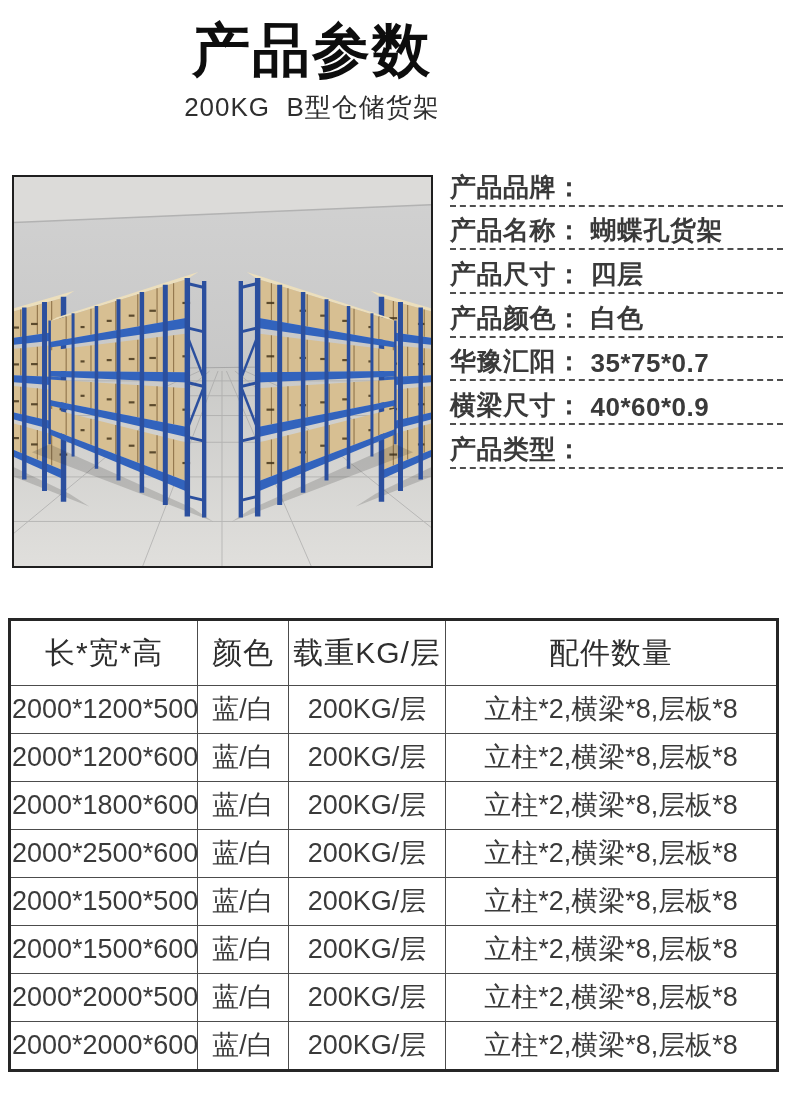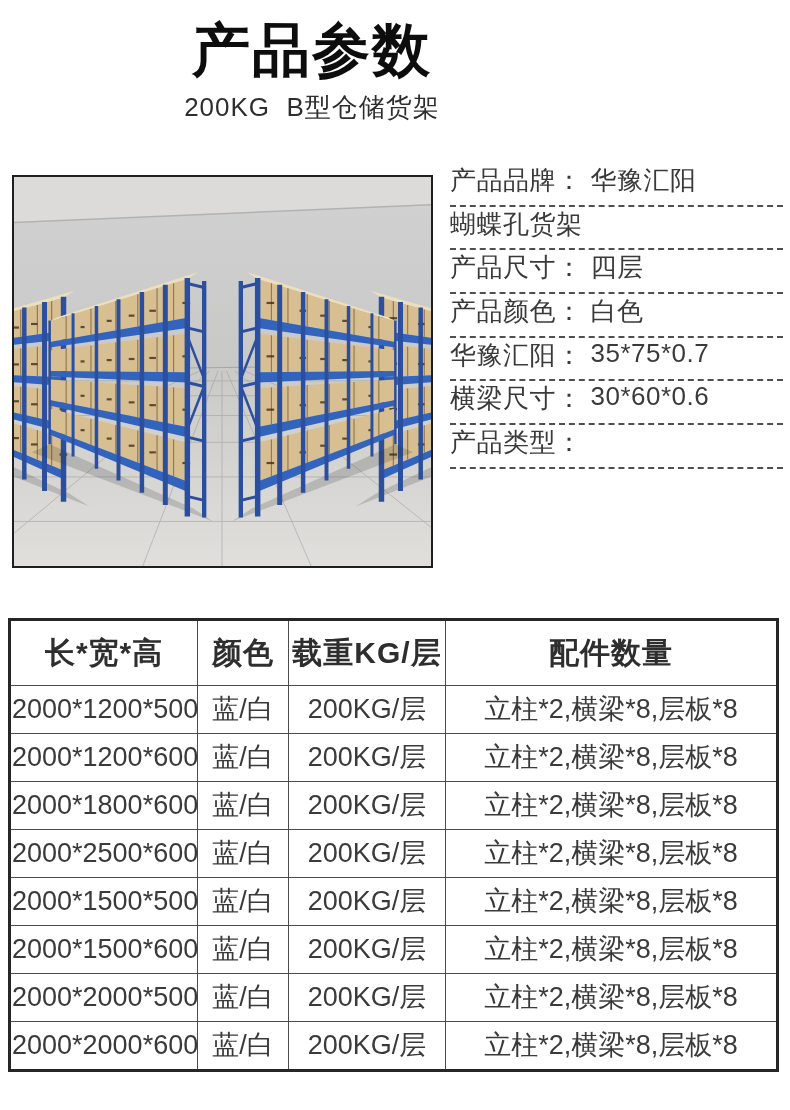--- a/index.html
+++ b/index.html
@@ -17,36 +17,36 @@
   }
   .photo-frame{
     position:absolute;left:12px;top:175px;width:421px;height:393px;
     border:2px solid #1f1f1f;box-sizing:border-box;background:#c9c9c9;overflow:hidden;
   }
   .photo-frame svg{display:block;width:100%;height:100%;}
   .spec-panel{
     position:absolute;left:450px;top:163px;width:333px;
   }
   .spec-row{
-    height:41.7px;display:flex;align-items:flex-start;
+    height:41.7px;display:flex;align-items:flex-end;
     border-bottom:2px dashed #4f4f4f;
-    font-size:26px;color:#3a3a3a;font-weight:400;letter-spacing:.5px;
+    font-size:26px;color:#3a3a3a;font-weight:700;letter-spacing:.5px;
     white-space:nowrap;
   }
   .spec-row .lbl{margin-right:8px;}
   .spec-row.align-right{justify-content:flex-end;padding-right:6px;}
   .spec-table-wrap{
     position:absolute;left:8px;top:618px;width:771px;height:454px;
   }
   table.spec-table{
     width:100%;height:100%;border-collapse:collapse;table-layout:fixed;
     border:3px solid #262626;
   }
   table.spec-table th{
-    font-size:30px;font-weight:700;color:#2e2e2e;text-align:center;
+    font-size:30px;font-weight:400;color:#2e2e2e;text-align:center;
     border:1.5px solid #4c4c4c;height:62px;letter-spacing:1px;
   }
   table.spec-table td{
     font-size:27px;color:#3a3a3a;text-align:center;
     border:1.5px solid #4c4c4c;letter-spacing:0px;white-space:nowrap;
   }
 </style>
 </head>
 <body>
 
@@ -346,40 +346,40 @@
         <line x1="246" y1="160.5" x2="229" y2="204.2" stroke="#2b4f9e" stroke-width="2.5"></line>
         <line x1="246" y1="254.8" x2="229" y2="211.1" stroke="#2b4f9e" stroke-width="2.5"></line>
         <polygon points="226.8,105 231.2,105 231.2,344 226.8,344" fill="#2b4f9e" opacity="1"></polygon>
       </g>
   </svg>
 </div>
 
 <div class="spec-panel" id="spec-panel">
     <div class="spec-row">
       <span class="lbl">产品品牌：</span>
-      <span class="val">华豫汇阳</span>
-    </div>
-    <div class="spec-row">
+    </div>
+    <div class="spec-row">
+      <span class="lbl">产品名称：</span>
       <span class="val">蝴蝶孔货架</span>
     </div>
     <div class="spec-row">
       <span class="lbl">产品尺寸：</span>
       <span class="val">四层</span>
     </div>
     <div class="spec-row">
       <span class="lbl">产品颜色：</span>
       <span class="val">白色</span>
     </div>
     <div class="spec-row">
       <span class="lbl">华豫汇阳：</span>
       <span class="val">35*75*0.7</span>
     </div>
     <div class="spec-row">
       <span class="lbl">横梁尺寸：</span>
-      <span class="val">30*60*0.6</span>
+      <span class="val">40*60*0.9</span>
     </div>
     <div class="spec-row">
       <span class="lbl">产品类型：</span>
     </div>
   </div>
 
 <div class="spec-table-wrap">
   <table class="spec-table">
     <colgroup id="cols">
         <col style="width: 24.5%;">

